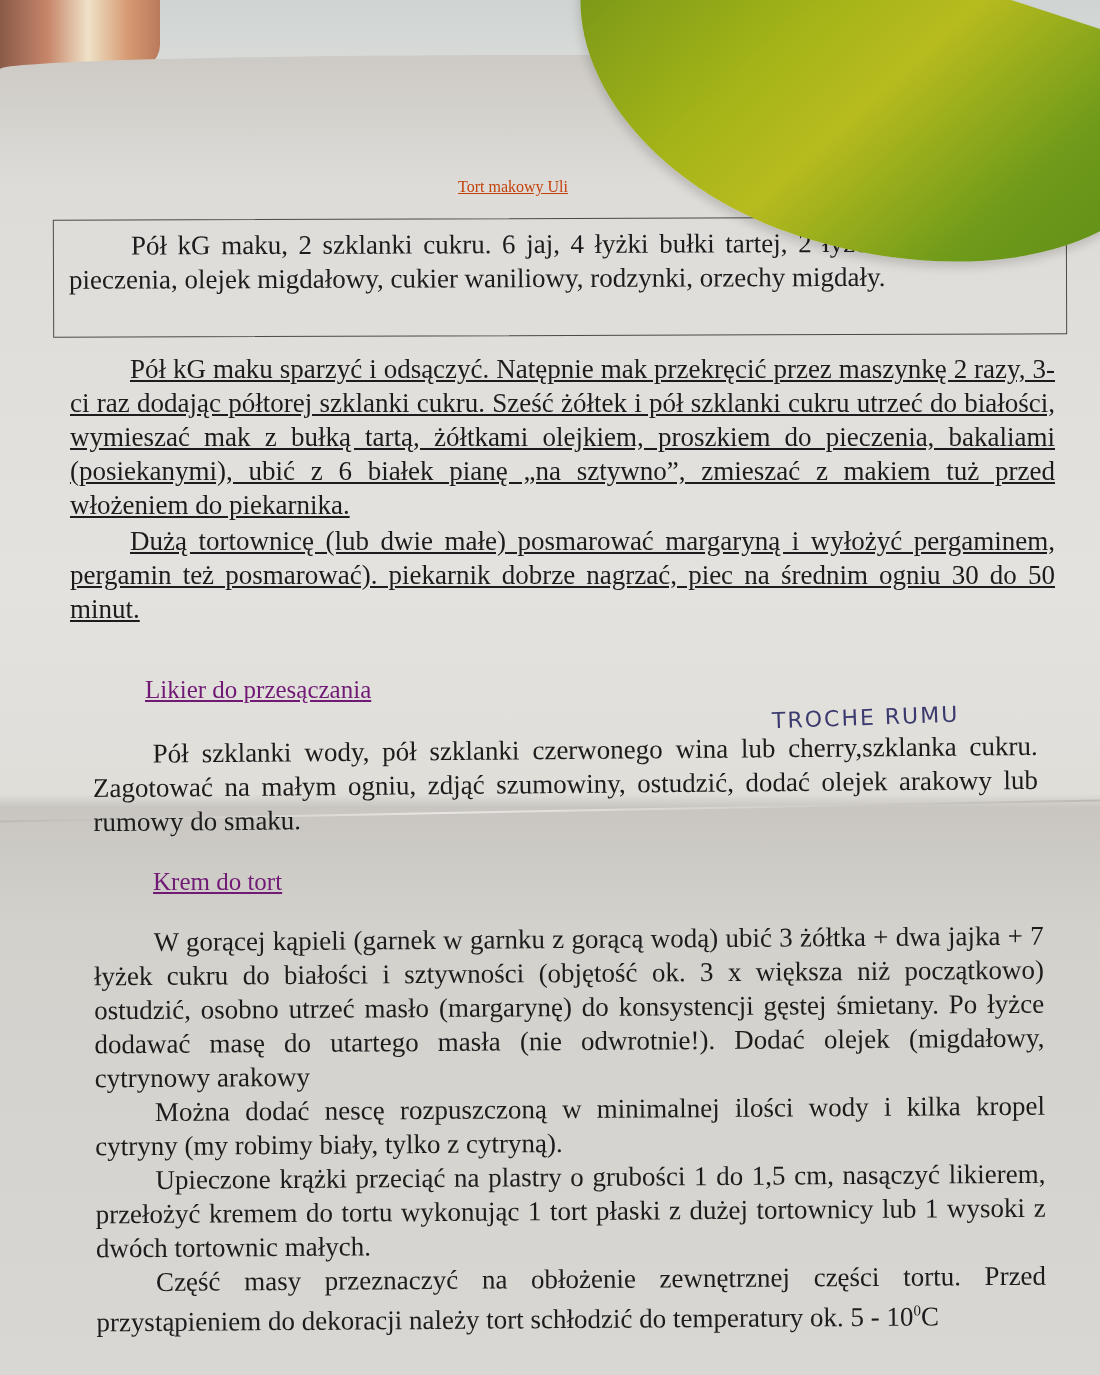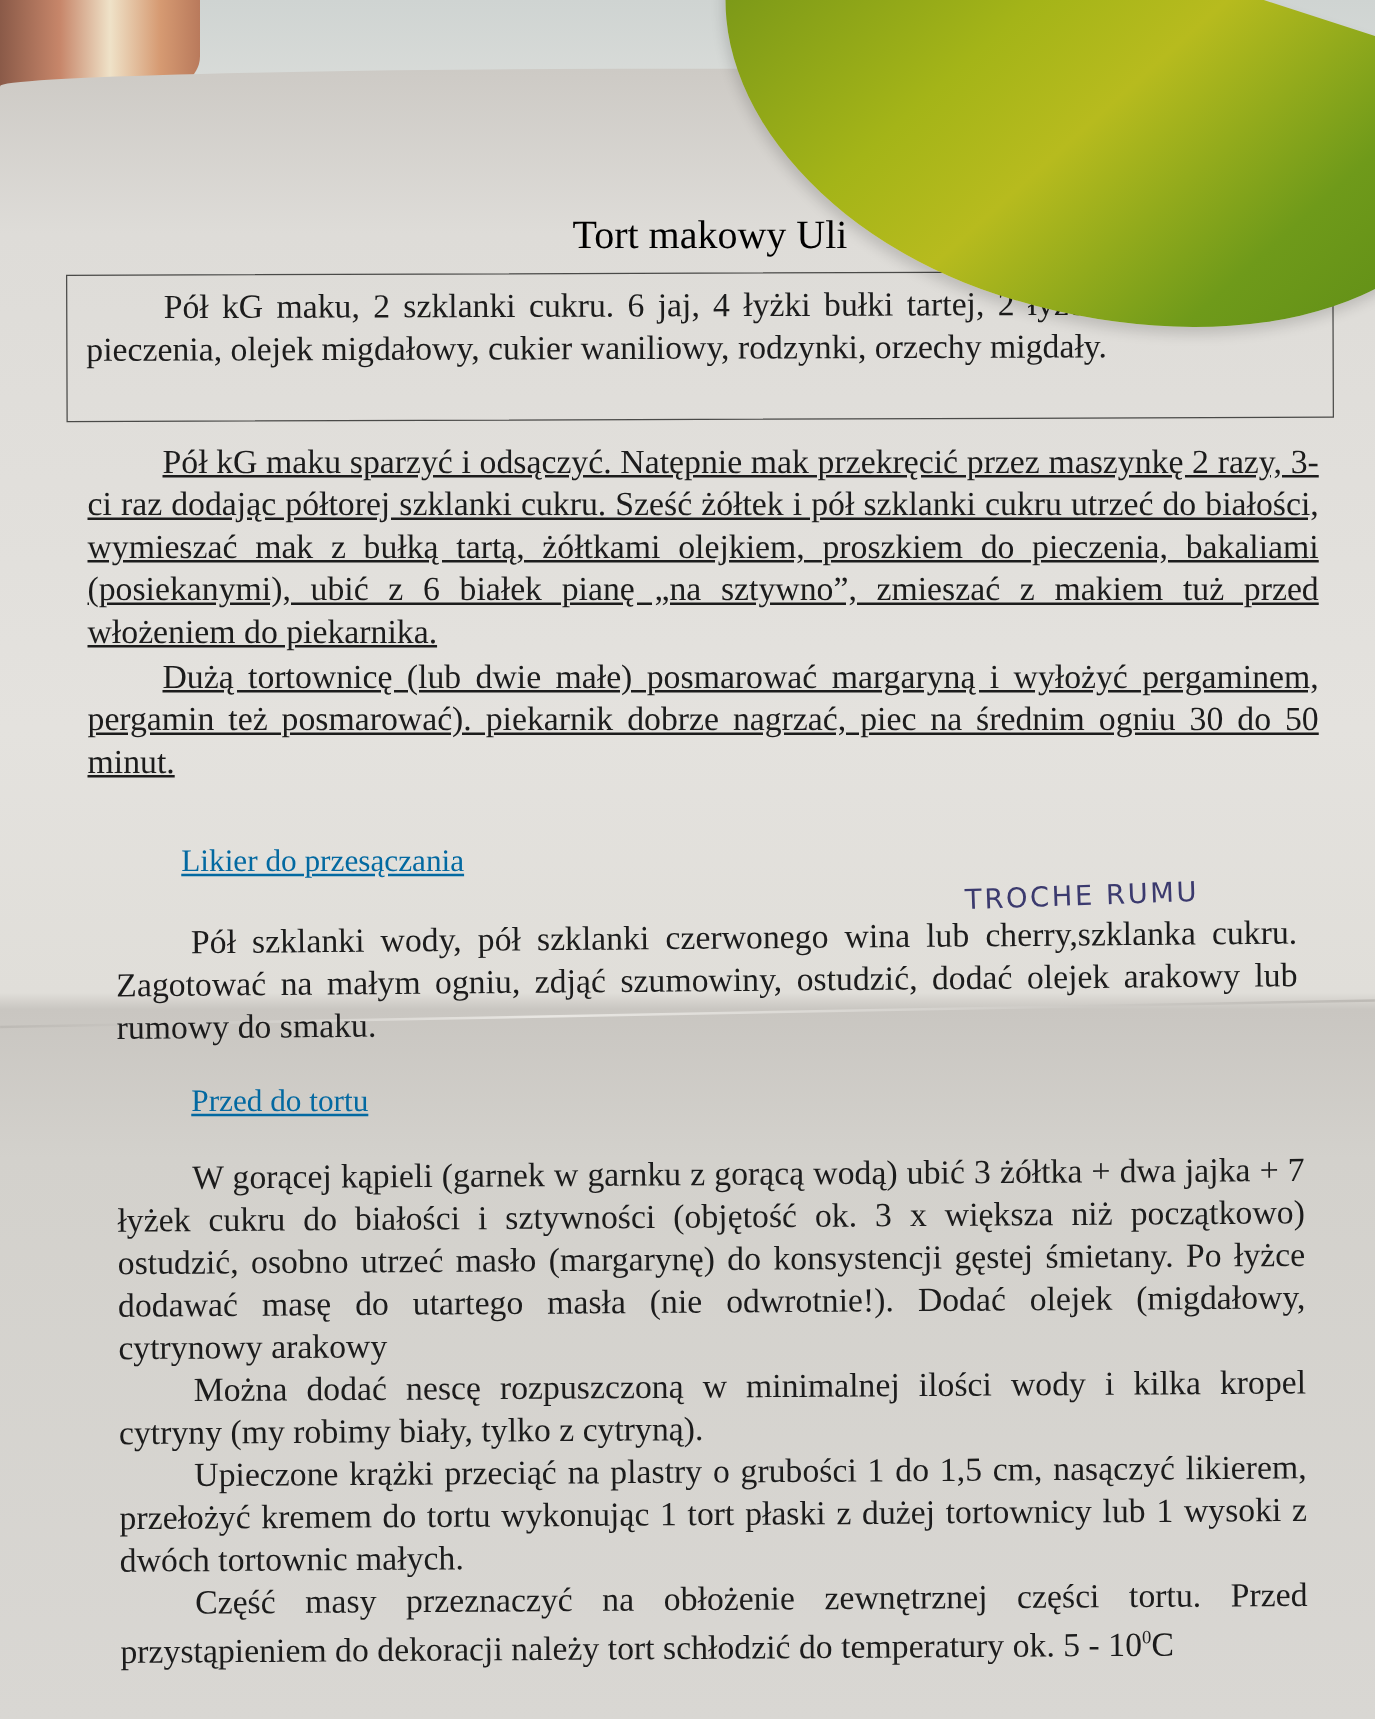--- a/index.html
+++ b/index.html
@@ -30,33 +30,33 @@
   }
   .leaf {
     position:absolute; left:555px; top:-40px; width:620px; height:290px;
     background:linear-gradient(120deg,#6b8e18 0%,#a4b418 35%,#b7bb1e 50%,#6f9a1a 75%,#5a8a16 100%);
     border-radius:10% 10% 70% 60% / 10% 10% 90% 90%;
     transform:rotate(18deg);
     box-shadow:0 6px 10px rgba(0,0,0,0.15);
   }
   .text { color:#1c1c1c; font-size:27px; line-height:34px; }
   .title {
-    position:absolute; left:458px; top:170px; font-size:32px;
-    color:#000000;
+    position:absolute; left:458px; top:170px; font-size:16px;
+    text-decoration:underline; color:#c2410c;
   }
   .box {
     position:absolute; left:53px; top:218px; width:1014px; height:118px;
     border:1.5px solid #4a4a48; box-sizing:border-box;
     padding:8px 20px 0 15px; transform:rotate(-0.2deg);
   }
   .box p { margin:0; text-align:justify; text-indent:62px; }
   .block { position:absolute; }
   .block p { margin:0; text-align:justify; text-indent:60px; }
   .heading {
-    position:absolute; font-size:25px; text-decoration:underline; color:#0369a1;
+    position:absolute; font-size:25px; text-decoration:underline; color:#701a75;
   }
   .hand {
     position:absolute; left:772px; top:705px;
     font-family:"DejaVu Sans", sans-serif; font-size:22px; letter-spacing:2px;
     color:#3b3a6e; transform:rotate(-2deg);
   }
   .ul { }
   sup { font-size:15px; }
 </style>
 </head>
@@ -79,21 +79,21 @@
   <p style="margin-top:2px;">Dużą tortownicę (lub dwie małe) posmarować margaryną i wyłożyć pergaminem, pergamin też posmarować). piekarnik dobrze nagrzać,  piec na średnim ogniu 30 do 50 minut.</p>
 </div>
 
 <div class="heading" style="left:145px; top:676px;">Likier do przesączania</div>
 <div class="hand">TROCHE RUMU</div>
 
 <div class="block text" style="left:93px; top:733px; width:945px; transform:rotate(-0.5deg);">
   <p>Pół szklanki wody, pół szklanki czerwonego wina lub cherry,szklanka cukru. Zagotować na małym ogniu, zdjąć szumowiny, ostudzić, dodać olejek arakowy lub rumowy do smaku.</p>
 </div>
 
-<div class="heading" style="left:153px; top:868px;">Przed do tortu</div>
+<div class="heading" style="left:153px; top:868px;">Krem do tort</div>
 
 <div class="block text" style="left:95px; top:922px; width:950px; transform:rotate(-0.4deg);">
   <p><span>W gorącej kąpieli (garnek w garnku z gorącą wodą) ubić 3 żółtka  + dwa jajka + 7 łyżek cukru do białości i sztywności (objętość ok. 3 x większa niż początkowo) ostudzić, osobno utrzeć masło (margarynę) do konsystencji gęstej śmietany. Po łyżce dodawać masę do utartego masła (nie odwrotnie!). Dodać olejek (migdałowy, cytrynowy </span><span class="ul">arakowy</span></p>
   <p>Można dodać nescę rozpuszczoną w minimalnej ilości wody i kilka kropel cytryny (my robimy biały, tylko z cytryną).</p>
   <p>Upieczone krążki przeciąć na plastry o grubości 1 do 1,5 cm, nasączyć likierem, przełożyć kremem do tortu wykonując 1 tort płaski z dużej tortownicy lub 1 wysoki z dwóch tortownic małych.</p>
   <p><span>Część masy przeznaczyć na obłożenie zewnętrznej części tortu.  Przed przystąpieniem do dekoracji należy tort schłodzić do temperatury ok. 5 - 10</span><sup>0</sup><span>C</span></p>
 </div>
 
 <div class="leaf"></div>
 

